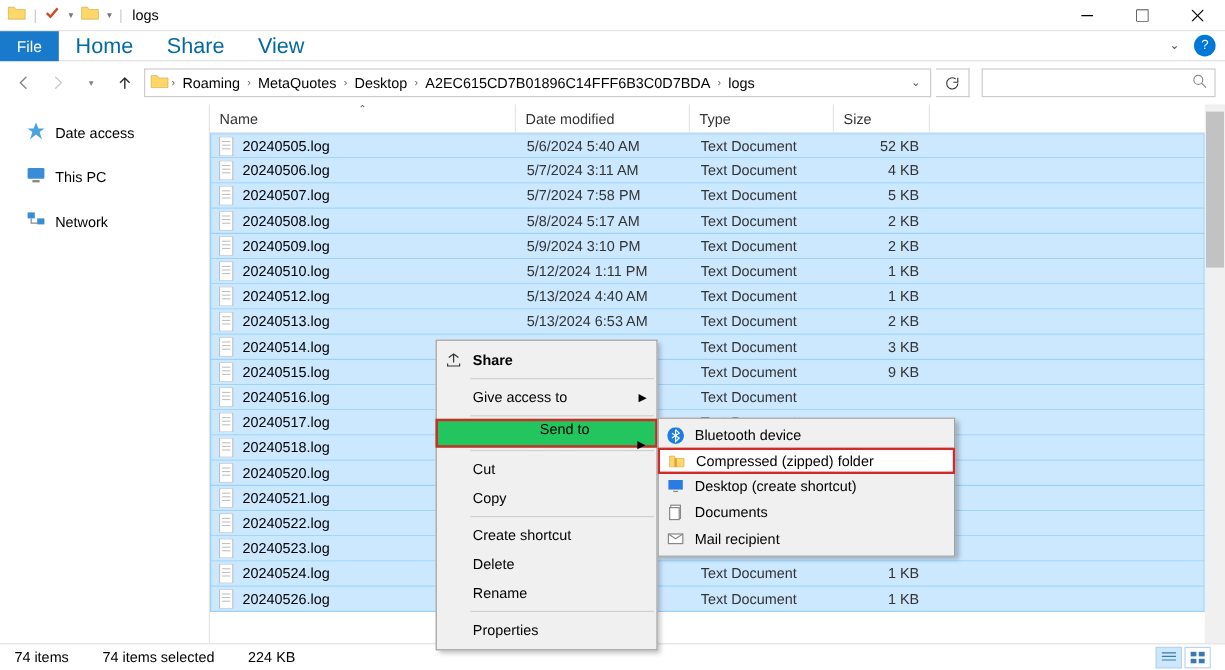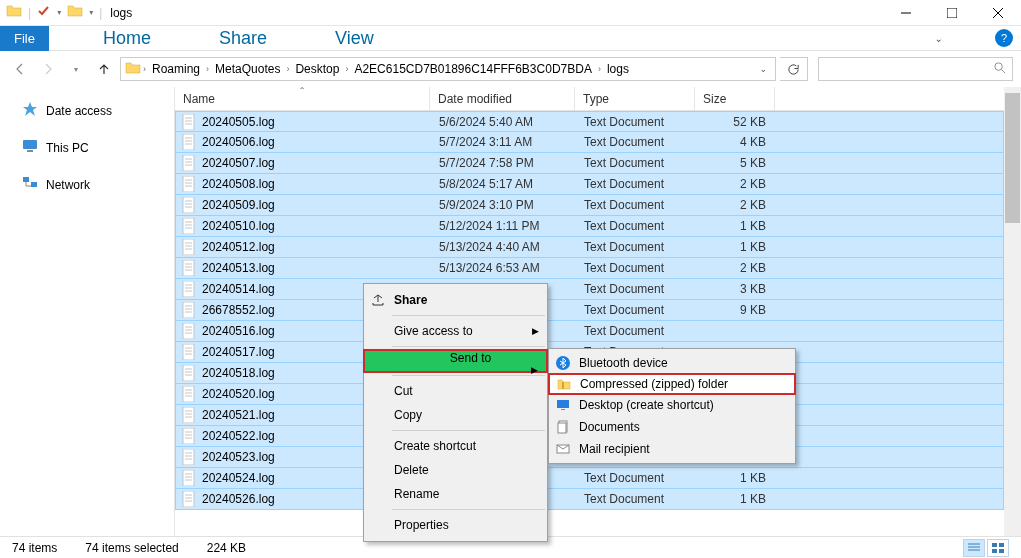--- a/index.html
+++ b/index.html
@@ -8,21 +8,21 @@
 
 .titlebar { height:26px; display:flex; align-items:center; background:#fff; border-bottom:1px solid #e5e5e5; }
 .titlebar .qat { display:flex; align-items:center; padding-left:6px; gap:6px; }
 .titlebar .folder-ico { width:16px; height:16px; }
 .titlebar .title { margin-left:8px; font-size:12px; }
 .titlebar .winbtns { margin-left:auto; display:flex; }
 .titlebar .winbtns div { width:46px; height:26px; display:flex; align-items:center; justify-content:center; }
 .titlebar .winbtns svg { width:10px; height:10px; }
 
 
-.ribbon { height:25px; display:flex; align-items:center; border-bottom:1px solid #e1e1e1;gap:40px; }
+.ribbon { height:25px; display:flex; align-items:center; border-bottom:1px solid #e1e1e1; }
 .ribbon .file { background:#1979ca; color:#fff; padding:0 14px; height:25px; display:flex; align-items:center; font-size:13px; }
 .ribbon .tab { padding:0 14px; height:25px; display:flex; align-items:center; font-size:18px; color:#0369a1; }
 .ribbon .spacer { flex:1; }
 .ribbon .chev { padding:0 8px; font-size:10px; color:#555; }
 .ribbon .help { width:18px; height:18px; border-radius:50%; background:#0078d7; color:#fff; display:flex; align-items:center; justify-content:center; font-size:11px; margin:0 8px 0 4px; }
 
 
 .navrow { height:36px; display:flex; align-items:center; padding:0 8px; gap:4px; }
 .navrow .navbtn { width:24px; height:24px; display:flex; align-items:center; justify-content:center; color:#888; }
 .navrow .navbtn.enabled { color:#333; }
@@ -346,21 +346,21 @@
         <div class="c-size">3 KB</div>
       </div>
       <div class="row">
         <div class="c-name">
           <svg class="doc-ico" viewBox="0 0 14 16">
             <rect x="1" y="0" width="11" height="16" fill="#fff" stroke="#b8b8b8" stroke-width=".8"></rect>
             <line x1="3" y1="4" x2="10" y2="4" stroke="#b8b8b8" stroke-width=".8"></line>
             <line x1="3" y1="7" x2="10" y2="7" stroke="#b8b8b8" stroke-width=".8"></line>
             <line x1="3" y1="10" x2="10" y2="10" stroke="#b8b8b8" stroke-width=".8"></line>
           </svg>
-          <span>26678552.log</span>
+          <span>20240515.log</span>
         </div>
         <div class="c-date"></div>
         <div class="c-type">Text Document</div>
         <div class="c-size">9 KB</div>
       </div>
       <div class="row">
         <div class="c-name">
           <svg class="doc-ico" viewBox="0 0 14 16">
             <rect x="1" y="0" width="11" height="16" fill="#fff" stroke="#b8b8b8" stroke-width=".8"></rect>
             <line x1="3" y1="4" x2="10" y2="4" stroke="#b8b8b8" stroke-width=".8"></line>

